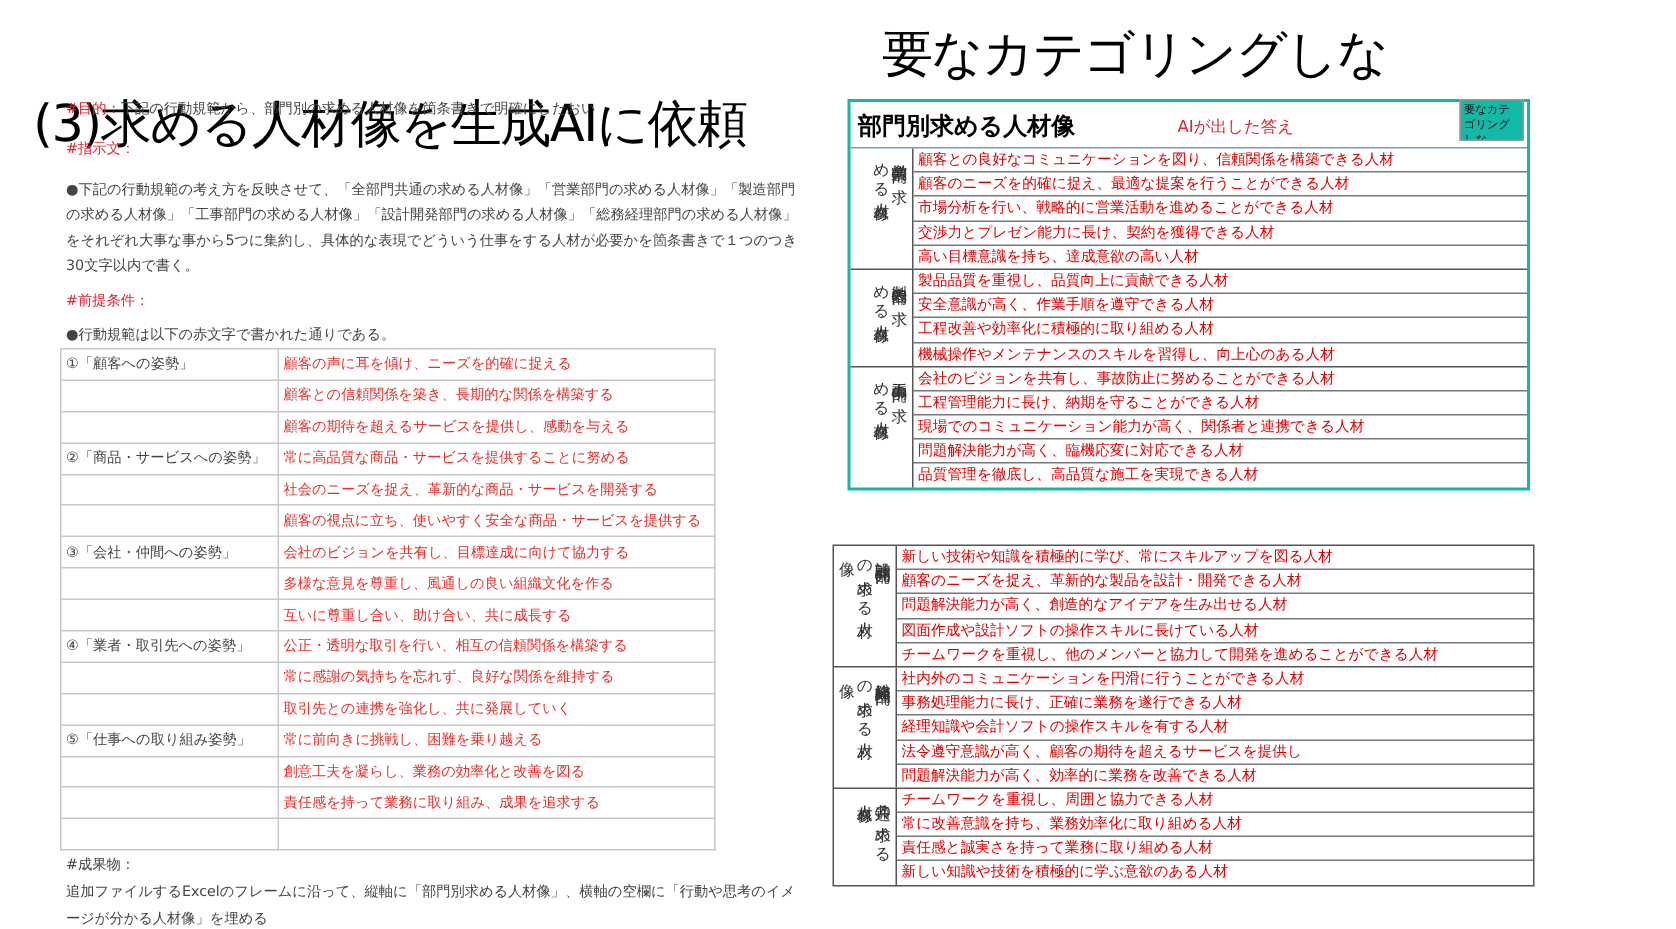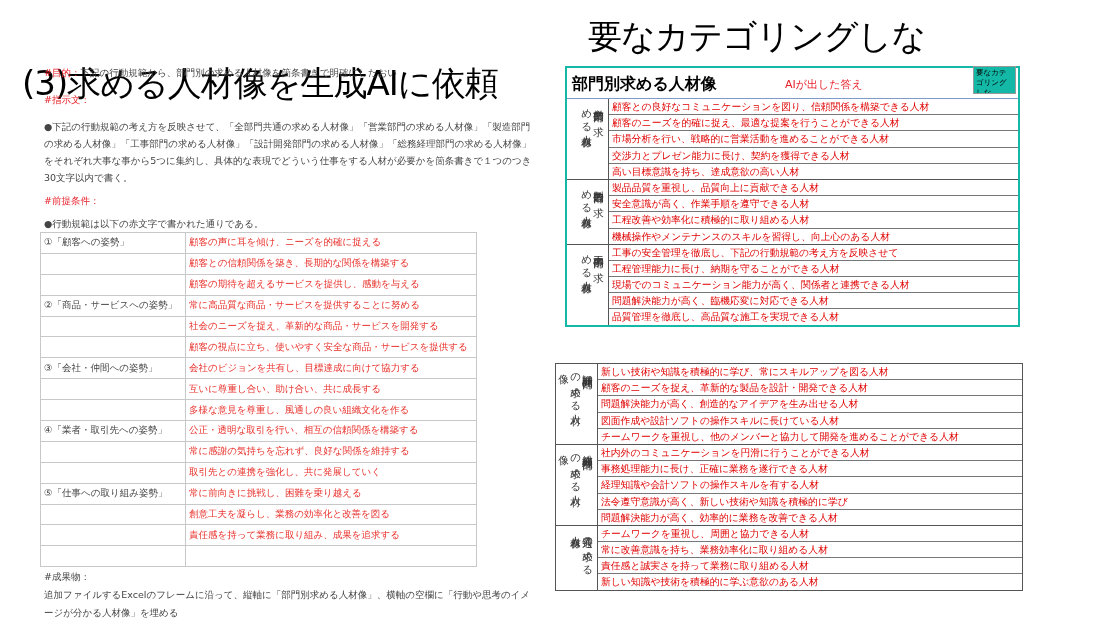--- a/index.html
+++ b/index.html
@@ -83,25 +83,25 @@
       <tr>
         <td class="cat"></td>
         <td class="rule">顧客の視点に立ち、使いやすく安全な商品・サービスを提供する</td>
       </tr>
       <tr>
         <td class="cat">③「会社・仲間への姿勢」</td>
         <td class="rule">会社のビジョンを共有し、目標達成に向けて協力する</td>
       </tr>
       <tr>
         <td class="cat"></td>
+        <td class="rule">多様な意見を尊重し、風通しの良い組織文化を作る</td>
+      </tr>
+      <tr>
+        <td class="cat"></td>
         <td class="rule">互いに尊重し合い、助け合い、共に成長する</td>
-      </tr>
-      <tr>
-        <td class="cat"></td>
-        <td class="rule">多様な意見を尊重し、風通しの良い組織文化を作る</td>
       </tr>
       <tr>
         <td class="cat">④「業者・取引先への姿勢」</td>
         <td class="rule">公正・透明な取引を行い、相互の信頼関係を構築する</td>
       </tr>
       <tr>
         <td class="cat"></td>
         <td class="rule">常に感謝の気持ちを忘れず、良好な関係を維持する</td>
       </tr>
       <tr>
@@ -162,21 +162,21 @@
           <div class="item">工程改善や効率化に積極的に取り組める人材</div>
           <div class="item">機械操作やメンテナンスのスキルを習得し、向上心のある人材</div>
         </div>
       </div>
       <div class="grp">
         <div class="glabel">
           <span class="col" style="right: 3px;">工事部門の求</span>
           <span class="col" style="right: 15px;">める人材像</span>
         </div>
         <div class="items">
-          <div class="item">工事の安全管理を徹底し、下記の行動規範の考え方を反映させて</div>
+          <div class="item">会社のビジョンを共有し、事故防止に努めることができる人材</div>
           <div class="item">工程管理能力に長け、納期を守ることができる人材</div>
           <div class="item">現場でのコミュニケーション能力が高く、関係者と連携できる人材</div>
           <div class="item">問題解決能力が高く、臨機応変に対応できる人材</div>
           <div class="item">品質管理を徹底し、高品質な施工を実現できる人材</div>
         </div>
       </div>
     </div>
 </div>
 <div class="abs note">要なカテゴリングしな</div>
 
@@ -199,21 +199,21 @@
       <div class="grp">
         <div class="glabel">
           <span class="col" style="right: 3px;">総務経理部門</span>
           <span class="col" style="right: 15px;">の求める人材</span>
           <span class="col" style="right: 27px;">像</span>
         </div>
         <div class="items">
           <div class="item">社内外のコミュニケーションを円滑に行うことができる人材</div>
           <div class="item">事務処理能力に長け、正確に業務を遂行できる人材</div>
           <div class="item">経理知識や会計ソフトの操作スキルを有する人材</div>
-          <div class="item">法令遵守意識が高く、新しい技術や知識を積極的に学び</div>
+          <div class="item">法令遵守意識が高く、顧客の期待を超えるサービスを提供し</div>
           <div class="item">問題解決能力が高く、効率的に業務を改善できる人材</div>
         </div>
       </div>
       <div class="grp">
         <div class="glabel">
           <span class="col" style="right: 3px;">共通の求める</span>
           <span class="col" style="right: 15px;">人材像</span>
         </div>
         <div class="items">
           <div class="item">チームワークを重視し、周囲と協力できる人材</div>

